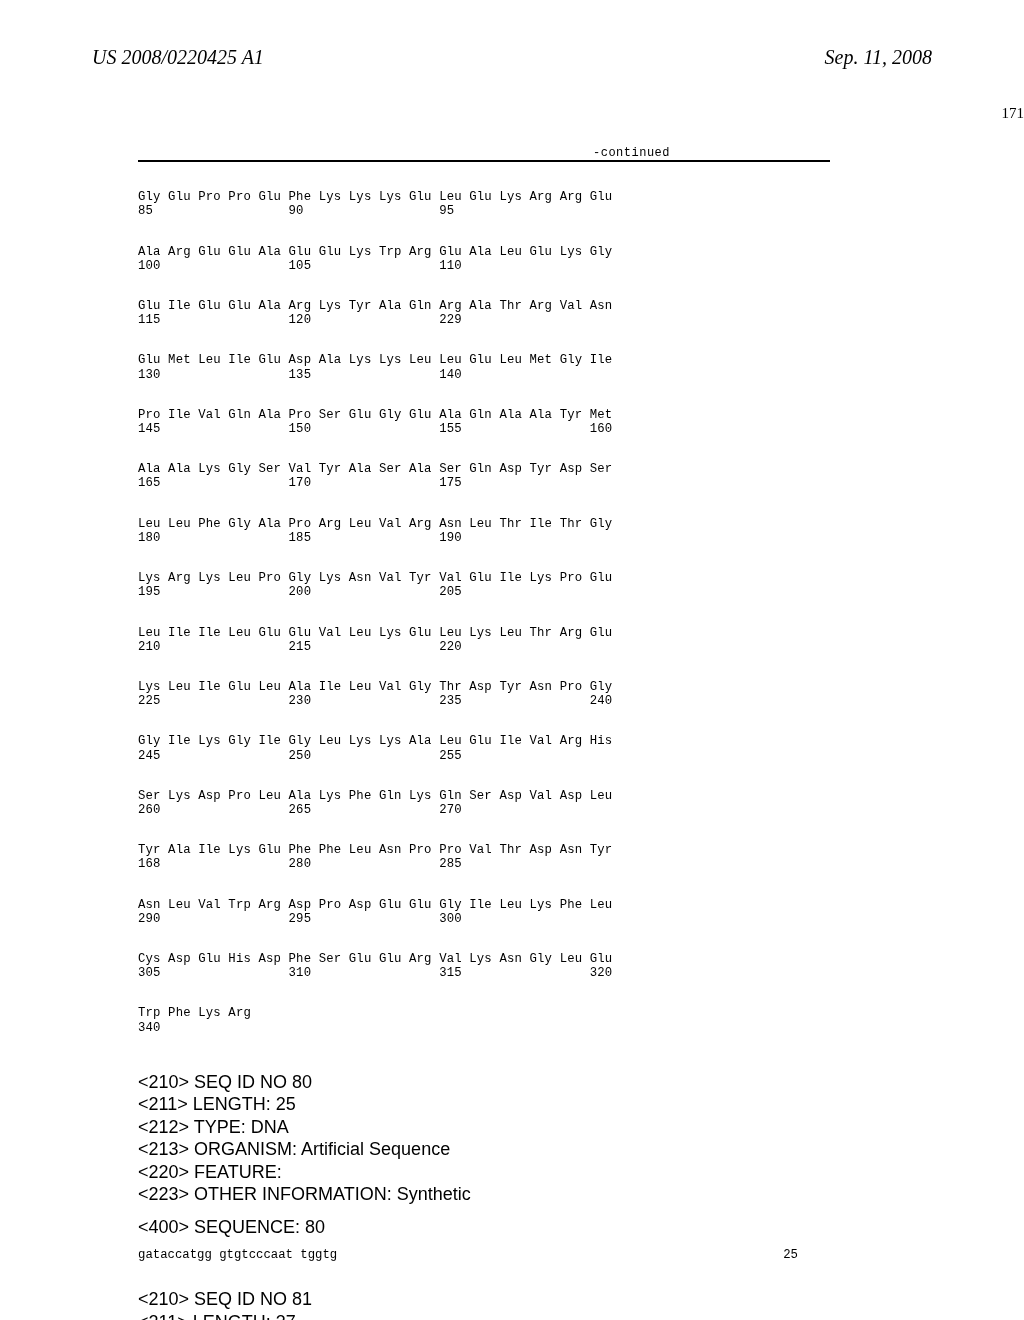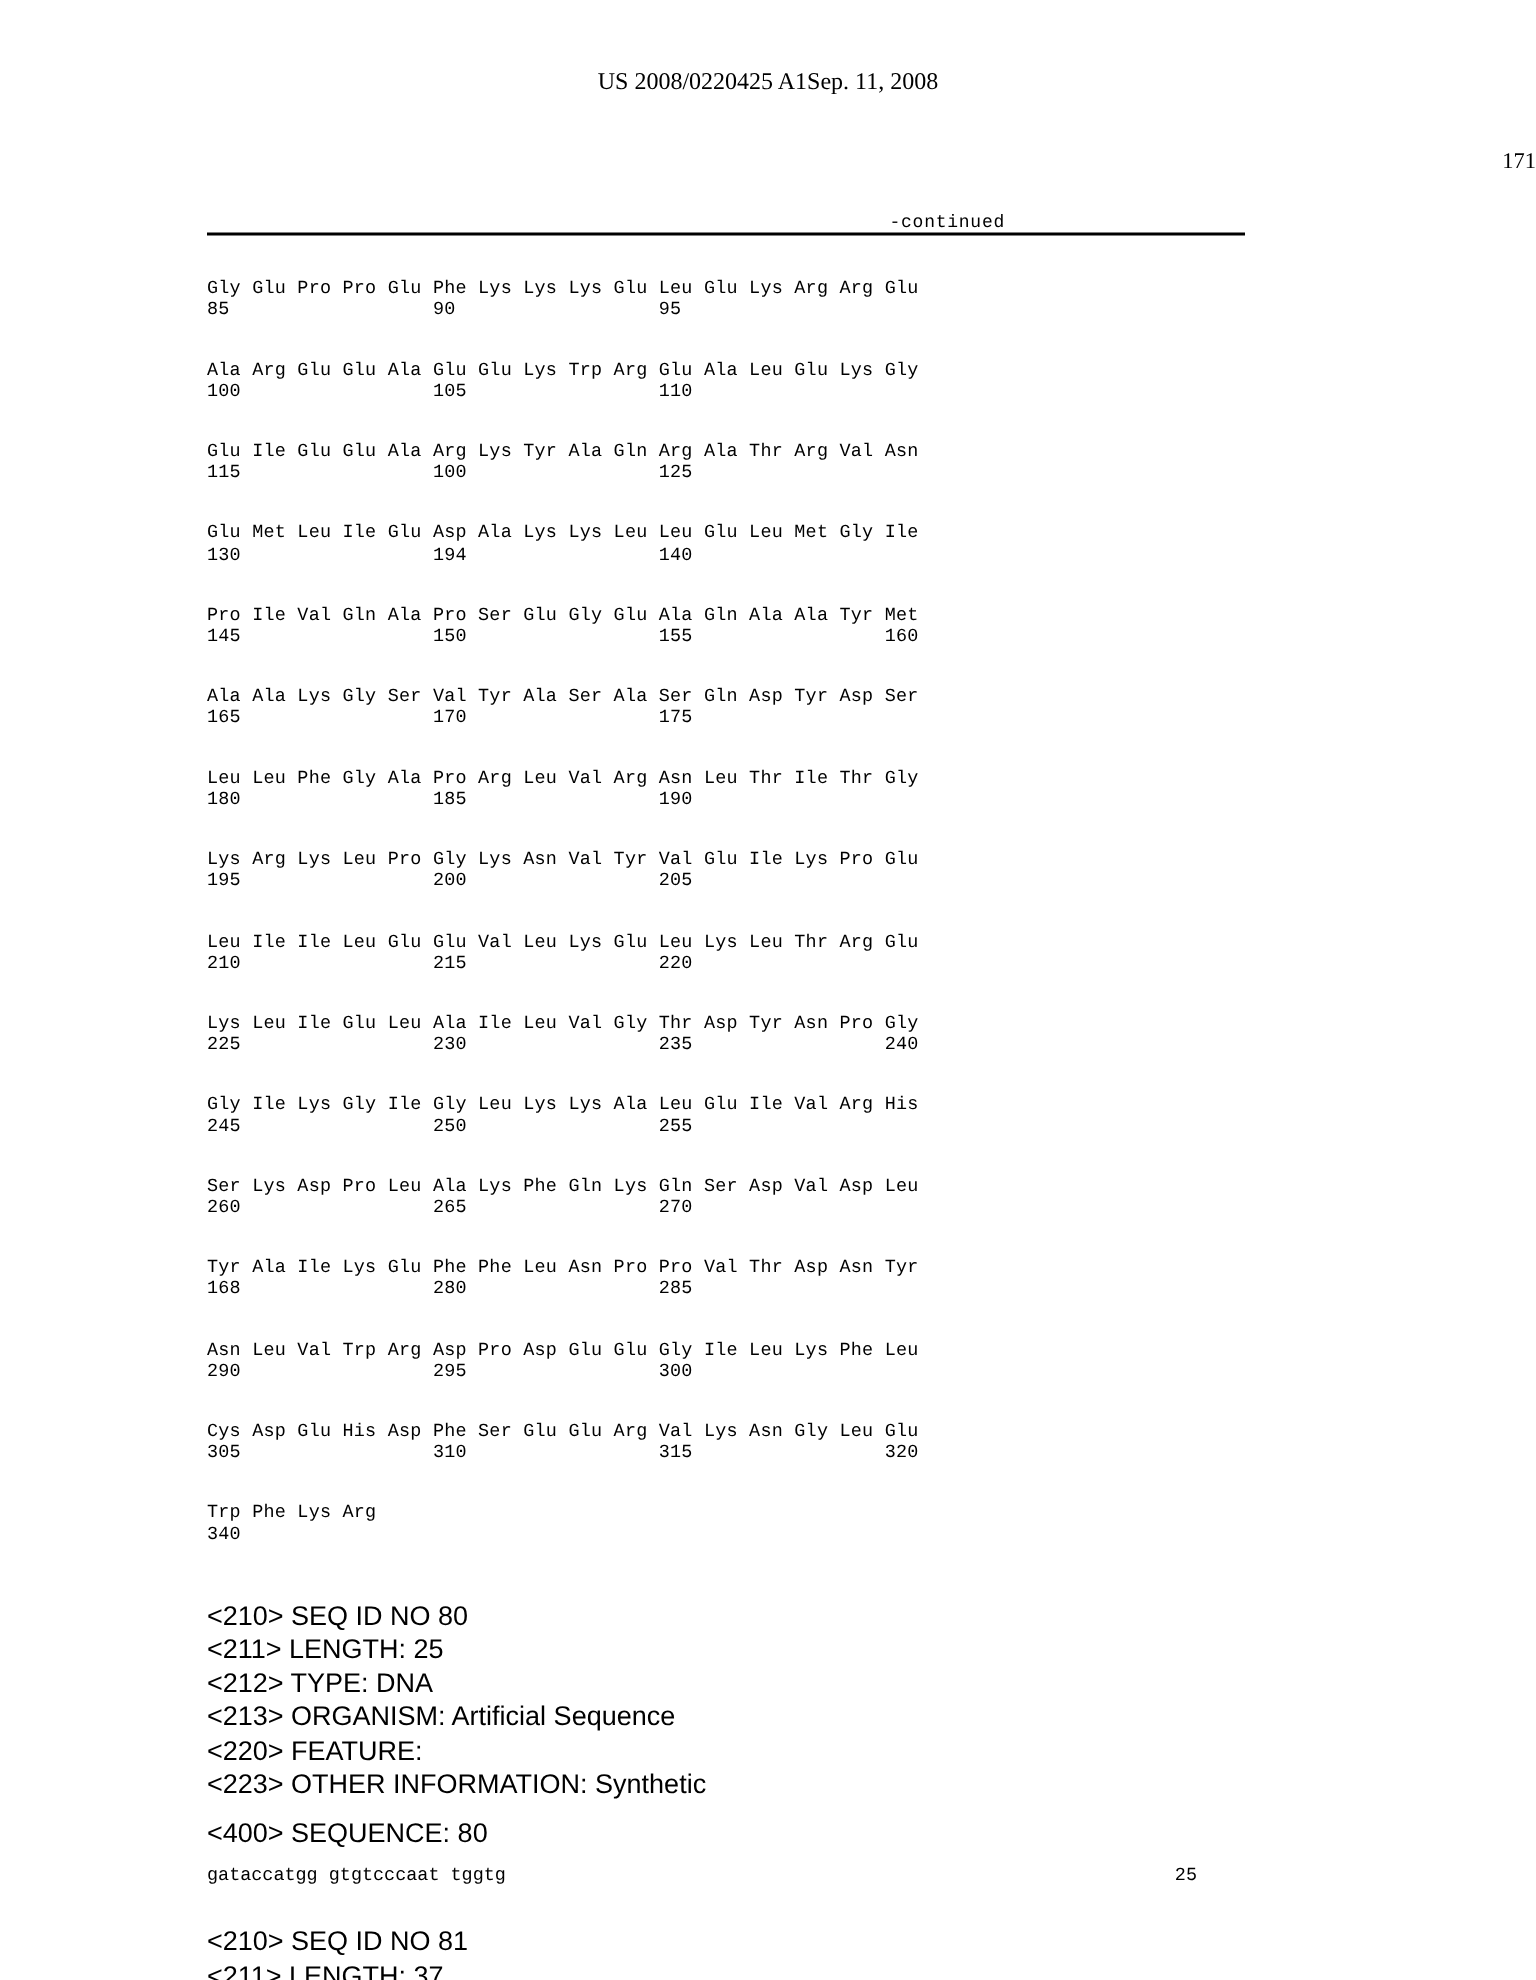--- a/index.html
+++ b/index.html
@@ -7,23 +7,24 @@
     padding: 0;
     background: #fff;
     font-family: "Times New Roman", Times, serif;
     color: #000;
     width: 1024px;
     height: 1320px;
     position: relative;
   }
   .page-header {
     display: flex;
-    justify-content: center;
+    justify-content: space-between;
     padding: 46px 92px 0 92px;
-    font-size: 16px;
+    font-size: 20px;
+    font-style: italic;
   }
   .page-header .left {
     font-weight: normal;
   }
   .page-header .right {
     font-weight: normal;
   }
   .page-number {
     text-align: right;
     font-size: 15px;
@@ -91,23 +92,23 @@
   <div class="continued-label">-continued</div>
   <div class="rule"></div>
 </div>
 
 <div class="seq-block">
 <div class="row-pair">Gly Glu Pro Pro Glu Phe Lys Lys Lys Glu Leu Glu Lys Arg Arg Glu
 85                  90                  95</div>
 <div class="row-pair">Ala Arg Glu Glu Ala Glu Glu Lys Trp Arg Glu Ala Leu Glu Lys Gly
 100                 105                 110</div>
 <div class="row-pair">Glu Ile Glu Glu Ala Arg Lys Tyr Ala Gln Arg Ala Thr Arg Val Asn
-115                 100                 125</div>
+115                 120                 229</div>
 <div class="row-pair">Glu Met Leu Ile Glu Asp Ala Lys Lys Leu Leu Glu Leu Met Gly Ile
-130                 194                 140</div>
+130                 135                 140</div>
 <div class="row-pair">Pro Ile Val Gln Ala Pro Ser Glu Gly Glu Ala Gln Ala Ala Tyr Met
 145                 150                 155                 160</div>
 <div class="row-pair">Ala Ala Lys Gly Ser Val Tyr Ala Ser Ala Ser Gln Asp Tyr Asp Ser
 165                 170                 175</div>
 <div class="row-pair">Leu Leu Phe Gly Ala Pro Arg Leu Val Arg Asn Leu Thr Ile Thr Gly
 180                 185                 190</div>
 <div class="row-pair">Lys Arg Lys Leu Pro Gly Lys Asn Val Tyr Val Glu Ile Lys Pro Glu
 195                 200                 205</div>
 <div class="row-pair">Leu Ile Ile Leu Glu Glu Val Leu Lys Glu Leu Lys Leu Thr Arg Glu
 210                 215                 220</div>

